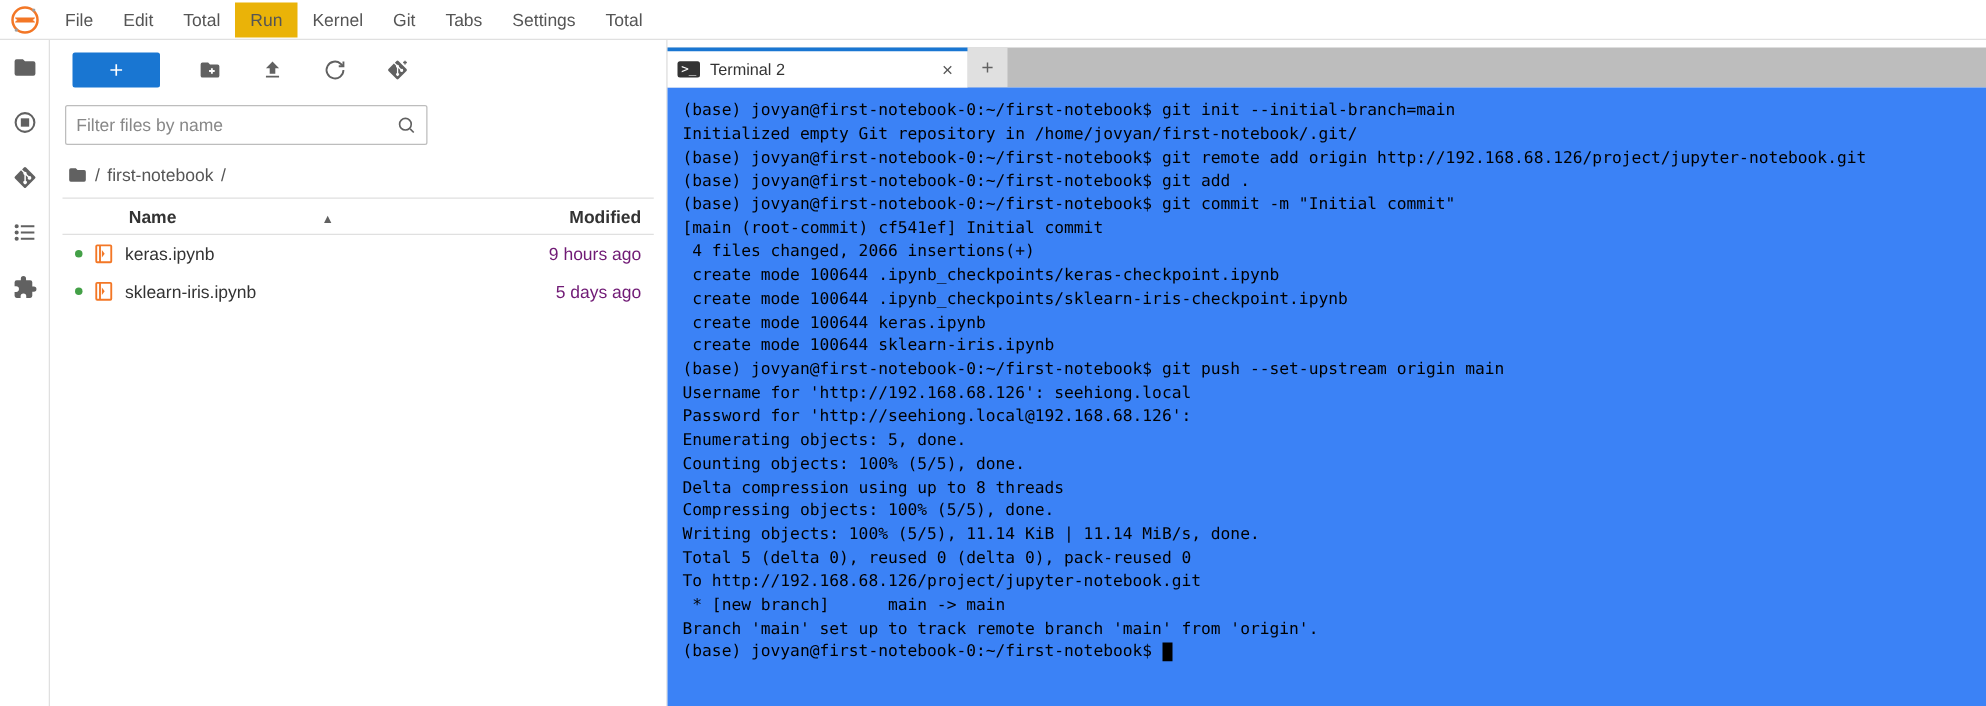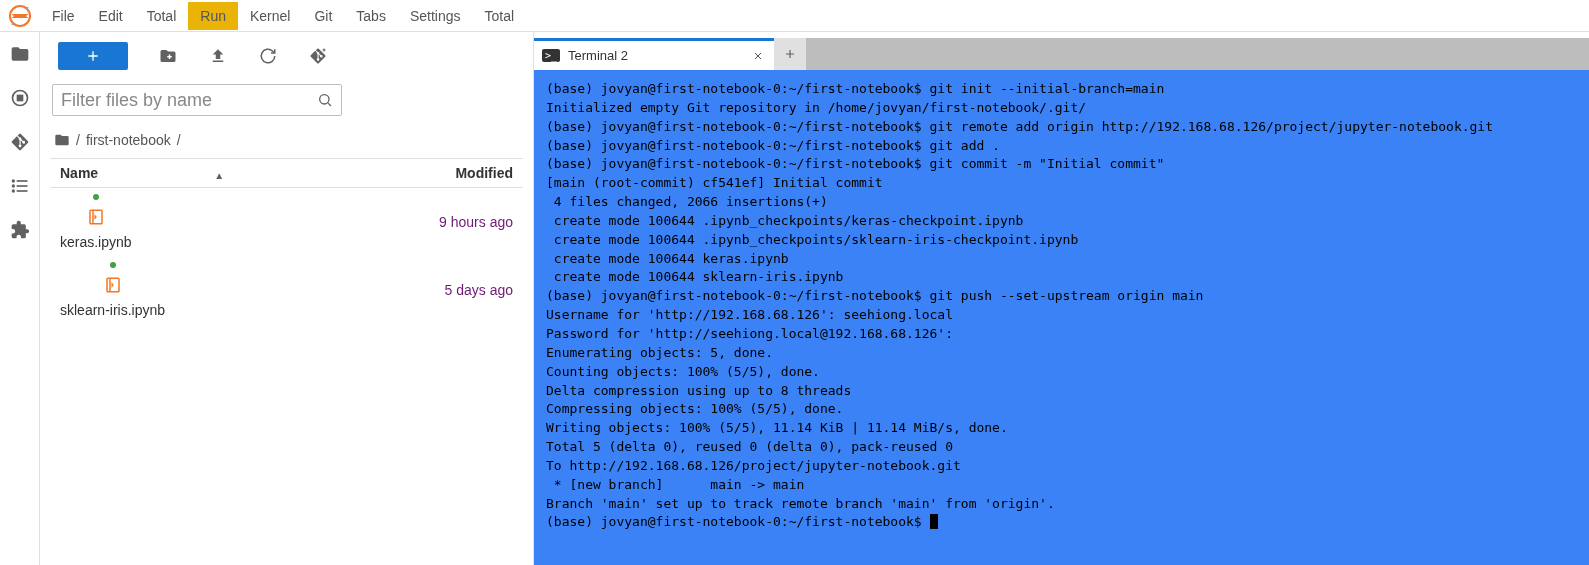--- a/index.html
+++ b/index.html
@@ -105,21 +105,21 @@
     border-radius: 2px;
     height: 32px;
     margin: 6px 2px 10px 2px;
     padding: 0 8px;
     max-width: 290px;
   }
   .filter-input {
     border: none;
     outline: none;
     flex: 1;
-    font-size: 18px;
+    font-size: 14px;
     color: #333;
   }
   .filter-input::placeholder { color: #888; }
   .search-ic { color: #616161; }
 
   .breadcrumb {
     display: flex;
     align-items: center;
     gap: 6px;
     padding: 6px 4px 10px 4px;
@@ -131,32 +131,32 @@
   .listing-header {
     display: flex;
     justify-content: space-between;
     padding: 6px 10px;
     border-top: 1px solid #e0e0e0;
     border-bottom: 1px solid #e0e0e0;
     font-size: 14px;
     font-weight: 600;
     color: #333;
   }
-  .listing-header .name-col { display:flex; align-items:flex-end; gap:6px; }
+  .listing-header .name-col { display:flex; align-items:flex-end; gap:6px;margin-left:43px; }
   .sort-caret { font-size: 10px; color:#616161; position:relative; left:110px; }
 
   .file-row {
     display: flex;
     justify-content: space-between;
     align-items: center;
     padding: 6px 10px;
     font-size: 14px;
     cursor: pointer;
   }
-  .file-left { display:flex; align-items:center; gap:8px;flex-direction:column; }
+  .file-left { display:flex; align-items:center; gap:8px; }
   .running-dot { width:6px;height:6px;border-radius:50%;background:#43a047; }
   .nb-icon { color:#f37726; display:flex;align-items:center; }
   .file-time { color:#701a75; }
 
   
   .content-area {
     flex:1;
     display:flex;
     flex-direction:column;
     min-width:0;

